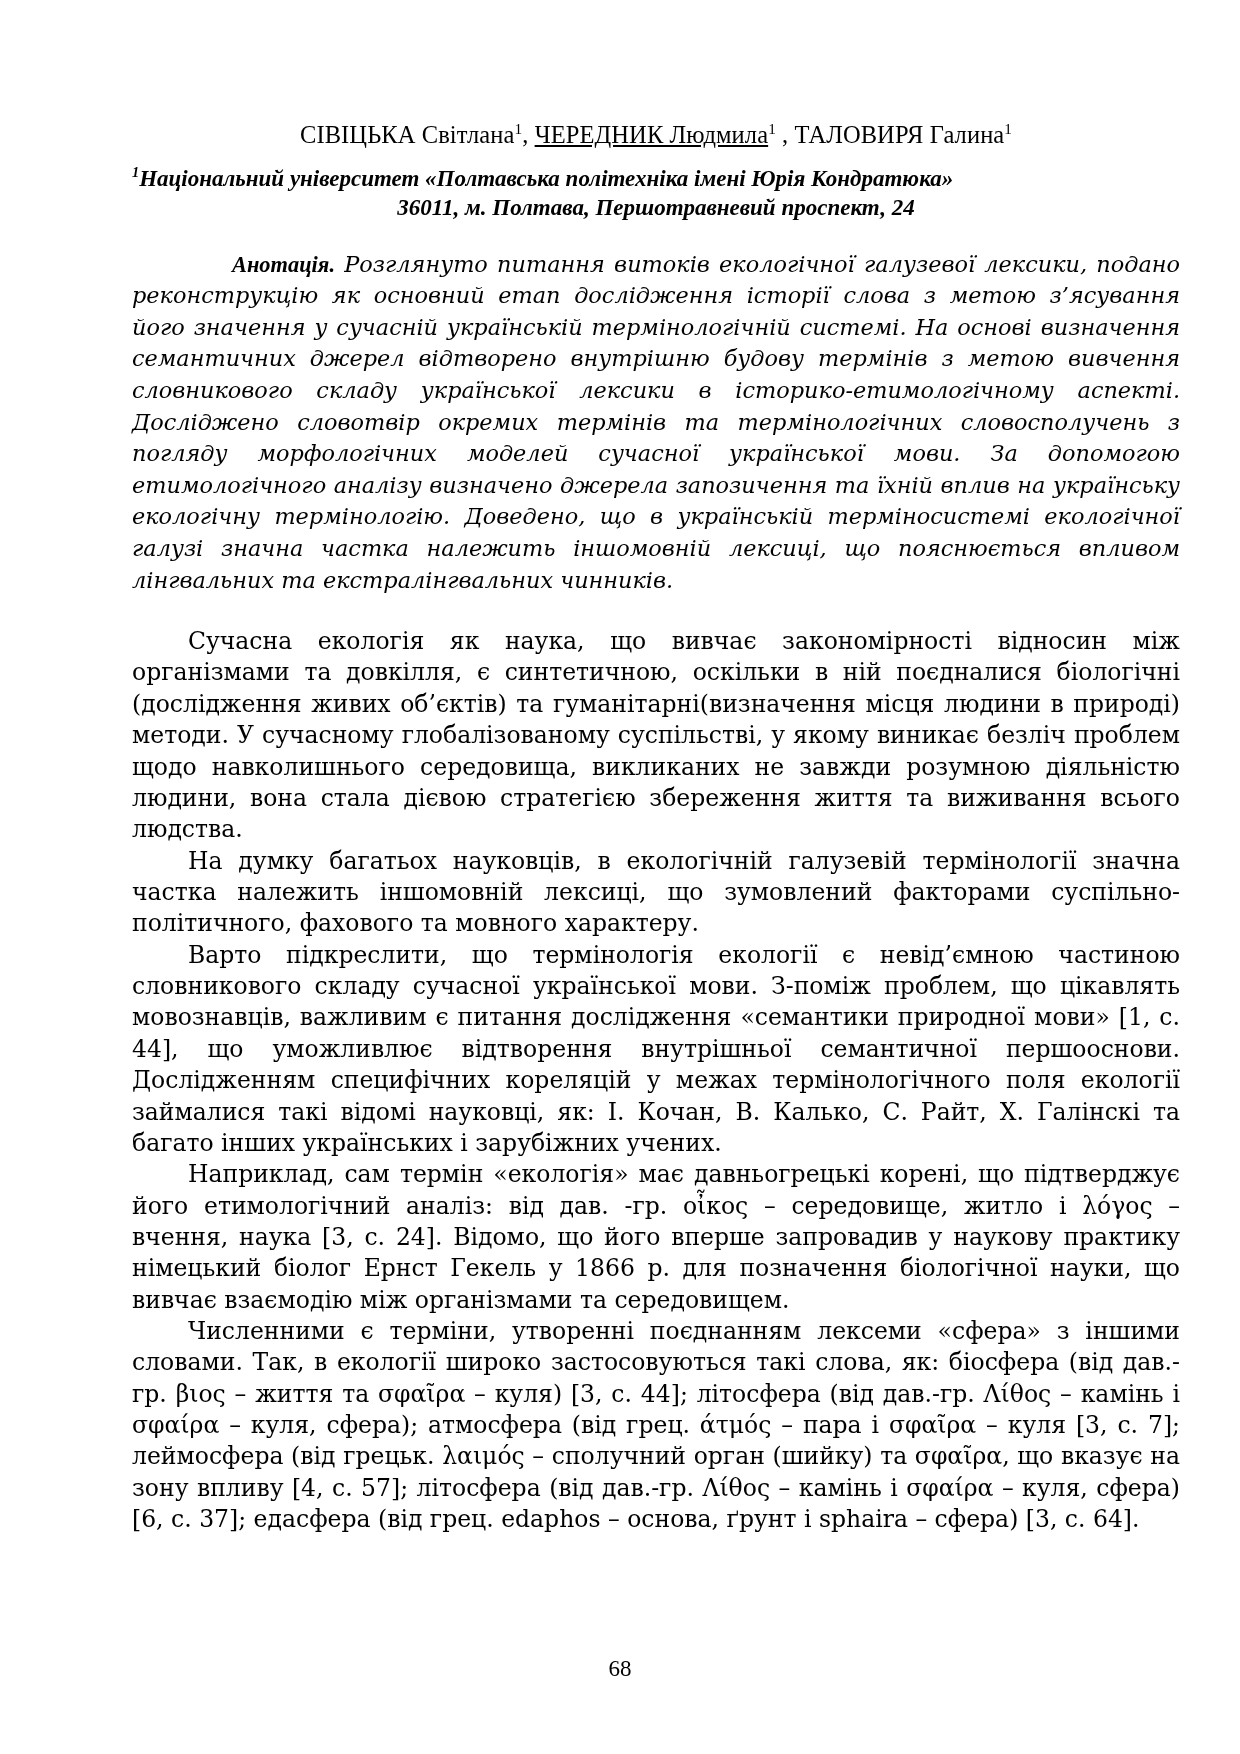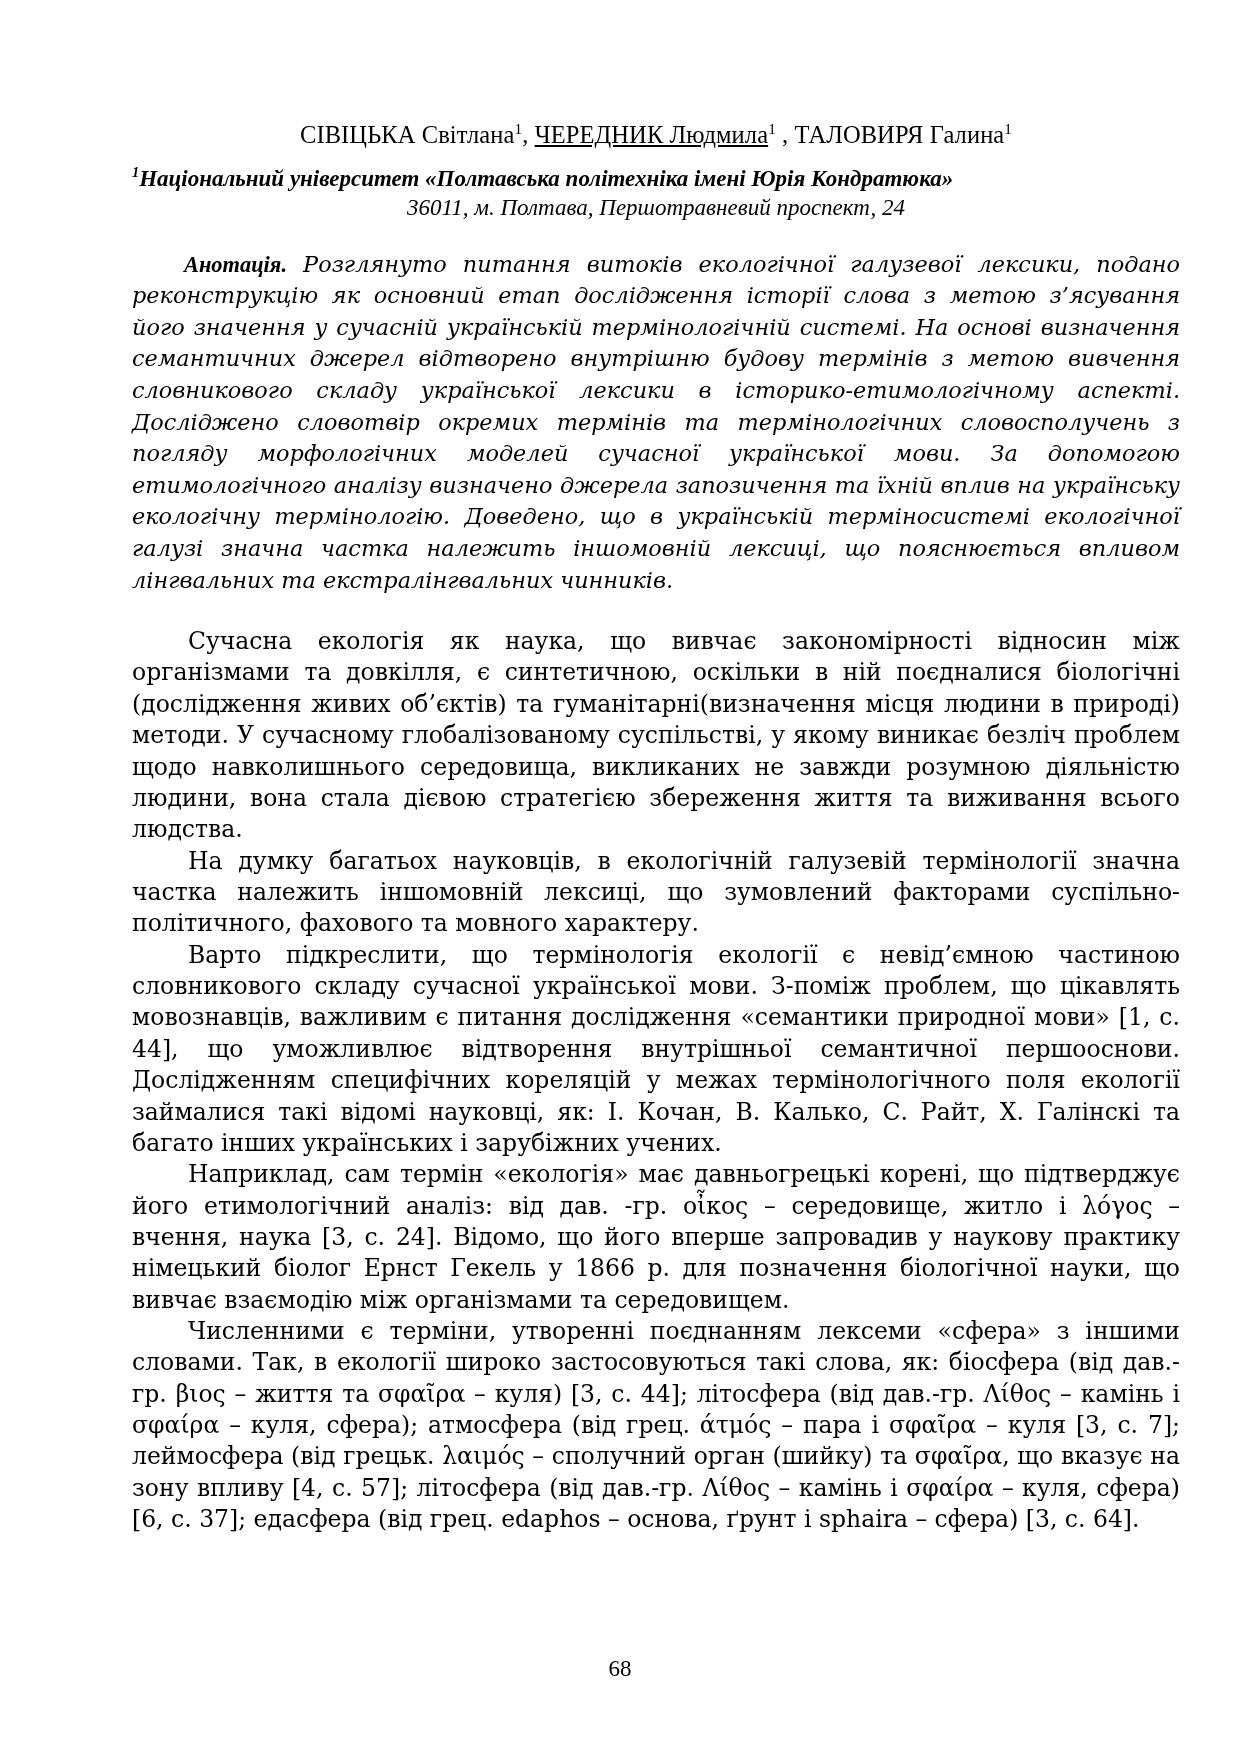--- a/index.html
+++ b/index.html
@@ -50,21 +50,21 @@
     font-style: italic;
     font-size: 23px;
     font-weight: bold;
     line-height: 1.28;
     margin: 0;
   }
   .affil-line2 {
     text-align: center;
     font-style: italic;
     font-size: 23px;
-    font-weight: normal;
+    font-weight: bold;
     line-height: 1.28;
     margin: 0;
   }
   .email {
     text-align: center;
     font-size: 22.5px;
     line-height: 1.3;
     margin: 2px 0 0 0;
   }
   .abstract {
@@ -72,20 +72,21 @@
     font-style: italic;
     font-size: 22.4px;
     line-height: 1.365;
     text-align: justify;
     text-justify: inter-word;
     text-indent: 52px;
   }
   .abstract .lead {
     font-weight: bold;
     font-style: italic;
+    margin-left: 48px;
   }
   .body-block {
     margin-top: 30px;
   }
   .para {
     font-size: 23.5px;
     line-height: 1.335;
     text-align: justify;
     text-justify: inter-word;
     text-indent: 56px;

